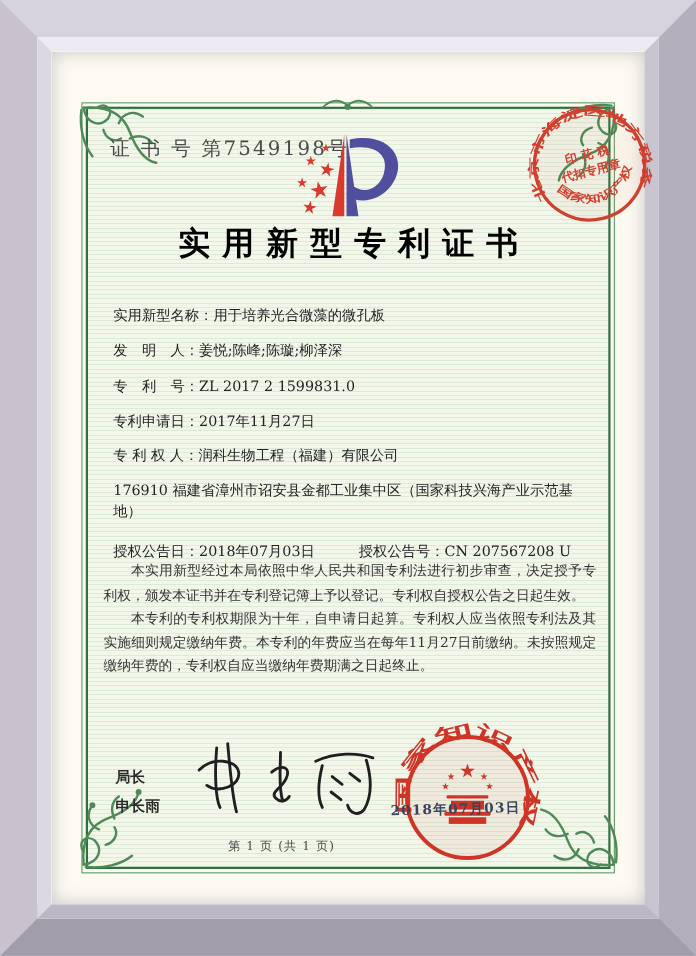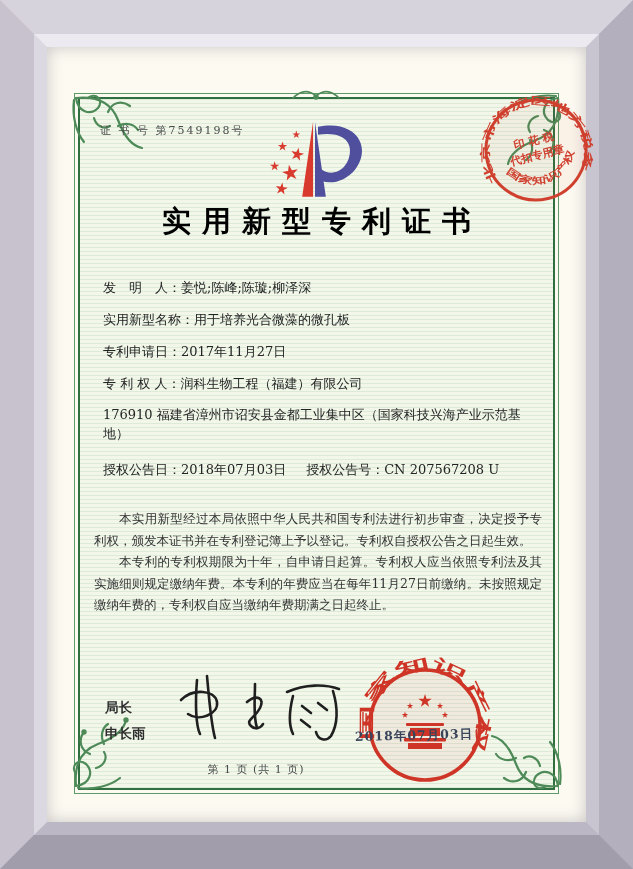--- a/index.html
+++ b/index.html
@@ -43,37 +43,37 @@
   .flourish{position:absolute;width:80px;height:80px;color:#4e8a58;}
   .flourish svg{width:100%;height:100%;}
   .fl-bl{left:66px;top:716px;}
   .fl-tl{left:66px;top:88px;transform:rotate(90deg);}
   .fl-tr{left:488px;top:88px;transform:rotate(180deg);}
   .fl-br{left:488px;top:716px;transform:rotate(270deg);}
   .top-ornament{position:absolute;left:291px;top:86px;width:50px;height:18px;color:#4e8a58;}
 
   .cert-no{
     position:absolute;left:100px;top:123px;
-    font-size:11px;color:#4a4a4a;letter-spacing:2px;
+    font-size:18px;color:#4a4a4a;letter-spacing:2px;
   }
   .logo{position:absolute;left:252px;top:114px;width:128px;height:92px;}
   .title{
     position:absolute;left:0;top:202px;width:633px;
     text-align:center;font-size:29px;font-weight:700;color:#000000;
     letter-spacing:11px;text-indent:11px;
   }
   .fields{
     position:absolute;left:103px;top:279px;width:436px;
     font-size:13px;color:#232323;line-height:1.45;
   }
   .frow{display:flex;margin-bottom:13px;}
   .flabel{flex:0 0 auto;white-space:pre;}
   .fvalue{flex:1 1 auto;}
   .grant-row{display:flex;margin-top:17px;}
-  .grant-right{margin-left:20px;}
+  .grant-right{margin-left:40px;}
   .paras{
     position:absolute;left:94px;top:508px;width:448px;
     font-size:12.5px;line-height:1.72;color:#333;
     text-align:justify;
   }
   .paras p{margin:0;text-indent:2em;}
   .signer{
     position:absolute;left:105px;top:695px;
     font-size:13.5px;color:#2c2c2c;line-height:1.9;font-weight:600;
   }
@@ -163,26 +163,30 @@
         <path transform="translate(39,60) scale(8.5) rotate(-10)" d="M0,-1 L0.588,0.809 L-0.951,-0.309 L0.951,-0.309 L-0.588,0.809 Z"></path>
         <path transform="translate(30,76) scale(6.5) rotate(8)" d="M0,-1 L0.588,0.809 L-0.951,-0.309 L0.951,-0.309 L-0.588,0.809 Z"></path>
       </g>
     </svg>
   </div>
 
   <div class="title">实用新型专利证书</div>
 
   <div class="fields">
     <div class="frow">
+      <span class="flabel">实用新型名称：</span>
+      <span class="fvalue">用于培养光合微藻的微孔板</span>
+    </div>
+    <div class="frow">
       <span class="flabel">发　明　人：</span>
       <span class="fvalue">姜悦;陈峰;陈璇;柳泽深</span>
     </div>
     <div class="frow">
-      <span class="flabel">实用新型名称：</span>
-      <span class="fvalue">用于培养光合微藻的微孔板</span>
+      <span class="flabel">专　利　号：</span>
+      <span class="fvalue">ZL 2017 2 1599831.0</span>
     </div>
     <div class="frow">
       <span class="flabel">专利申请日：</span>
       <span class="fvalue">2017年11月27日</span>
     </div>
     <div class="frow">
       <span class="flabel">专 利 权 人：</span>
       <span class="fvalue">润科生物工程（福建）有限公司</span>
     </div>
     <div class="frow">

